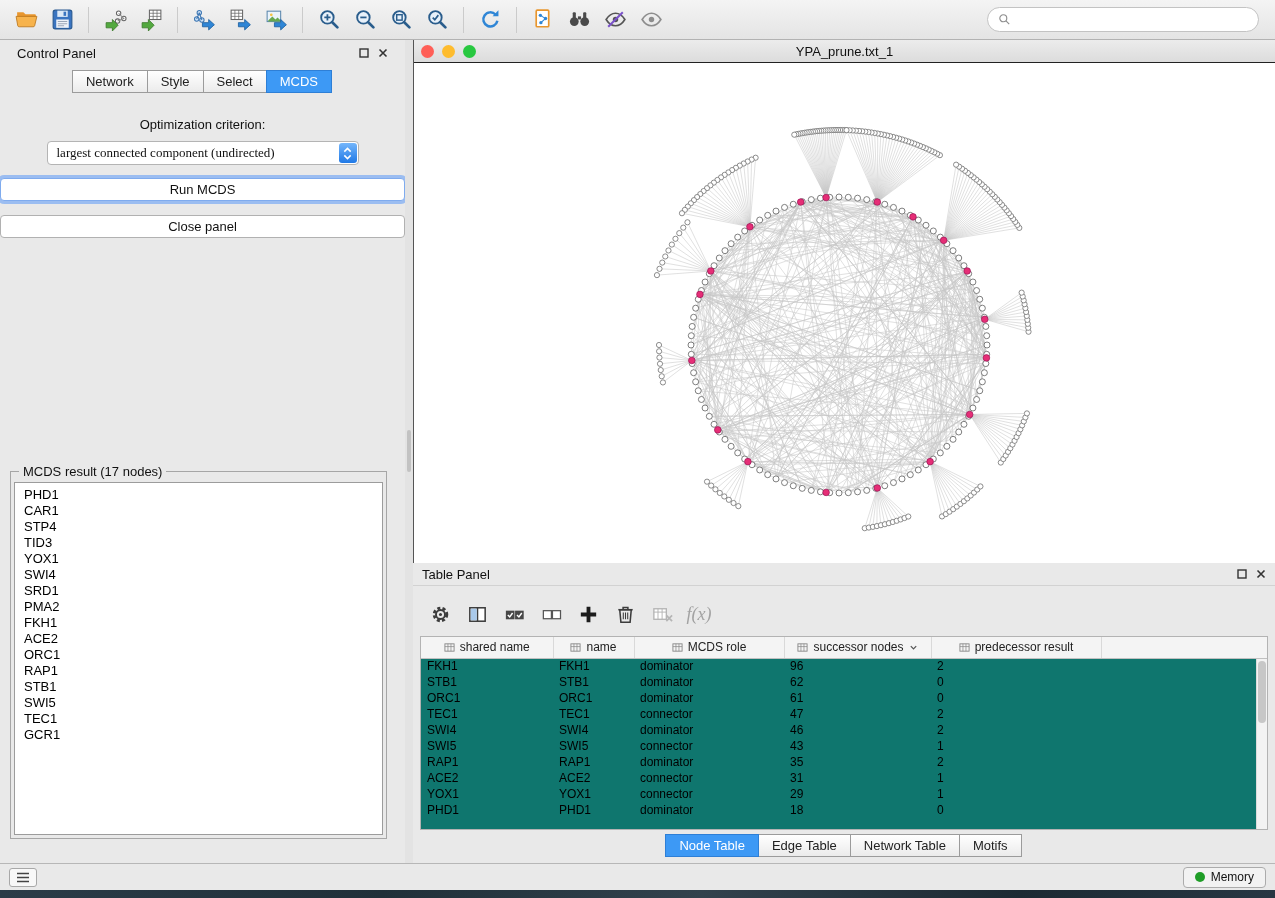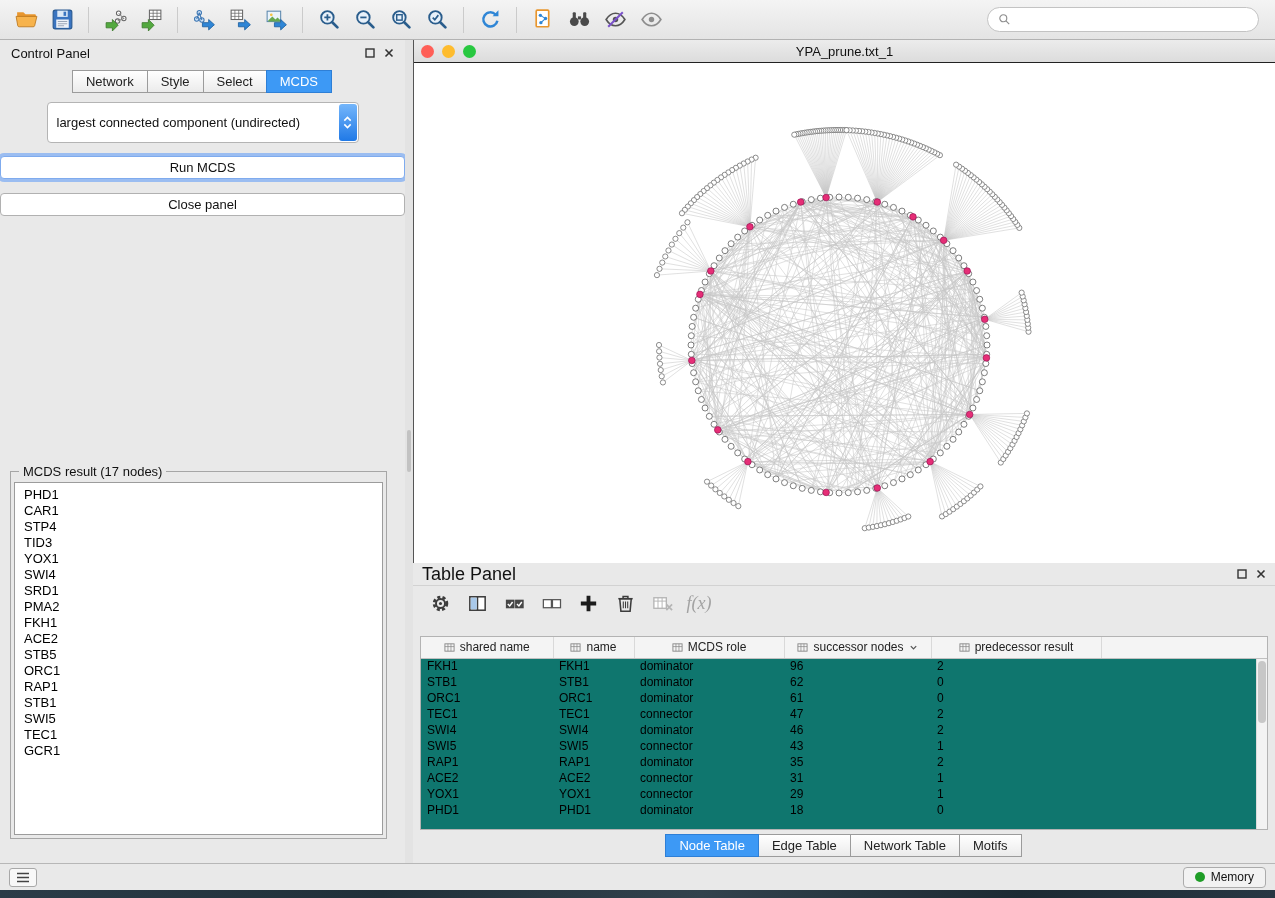--- a/index.html
+++ b/index.html
@@ -18,32 +18,32 @@
     border:1px solid #c3c3c3; border-radius:13px; background:#fff;
     display:flex; align-items:center; padding:0 10px; }
   .search-wrap svg { width:13px; height:13px; margin-right:6px; flex:none; }
   .search-input { border:none; outline:none; flex:1; font-size:13px; background:transparent; }
 
   
   .main { position:absolute; top:40px; left:0; width:1275px; height:823px; }
 
   
   .control-panel { position:absolute; left:0; top:0; width:405px; height:823px; background:#e9e9e9; }
-  .cp-titlebar { height:26px; display:flex; align-items:center; padding:0 11px; font-size:13px; color:#111; }
+  .cp-titlebar { height:26px; display:flex; align-items:center; padding:0 17px; font-size:13px; color:#111; }
   .panel-controls { margin-left:auto; display:flex; gap:9px; align-items:center; }
   .panel-controls span { display:flex; cursor:pointer; }
   .tabs-row { display:flex; justify-content:center; margin-top:4px; }
   .ui-tab { font-family:"Liberation Sans",sans-serif; font-size:13px; padding:3px 13px;
     border:1px solid #9b9b9b; background:linear-gradient(#ffffff,#ebebeb);
     border-radius:0; margin-left:-1px; color:#222; cursor:pointer; position:relative; }
   .ui-tab.active { background:#3d99f5; border-color:#2e7fd6; color:#fff; z-index:1; }
   .criterion-label { text-align:center; font-size:13px; margin-top:24px; color:#111; }
-  .dropdown { width:312px; height:41px; margin:9px auto 0; background:#fff; border:1px solid #b4b4b4;
+  .dropdown { width:312px; height:24px; margin:9px auto 0; background:#fff; border:1px solid #b4b4b4;
     border-radius:4px; display:flex; align-items:center; font-size:13px; padding-left:9px;
-    position:relative; cursor:pointer; color:#111; }
+    position:relative; cursor:pointer; color:#111;font-family:Liberation Serif, serif; }
   .dd-stepper { position:absolute; right:1px; top:1px; bottom:1px; width:18px; border-radius:3px;
     background:linear-gradient(#74b6fb,#2079e6); display:flex; align-items:center; justify-content:center; }
   .cp-buttons { display:flex; justify-content:center; gap:14px; margin-top:13px;flex-direction:column; }
   .btn { font-family:"Liberation Sans",sans-serif; font-size:13px; height:23px; padding:0 15px;
     border:1px solid #b1b1b1; border-radius:4px; background:#fff; color:#111; cursor:pointer; }
   .btn.focus-ring { box-shadow:0 0 0 3px rgba(72,142,250,.48); border-color:#7fabee; }
   .mcds-result { position:absolute; left:10px; right:18px; top:424px; bottom:24px;
     border:1px solid #a6a6a6; background:#e9e9e9; padding:3px; }
   .mcds-result legend { font-size:13px; padding:0 4px; margin-left:5px; color:#111; }
   .result-list { width:100%; height:100%; background:#fff; border:1px solid #9c9c9c;
@@ -62,22 +62,22 @@
   .net-titlebar { height:23px; background:linear-gradient(#ececec,#dcdcdc);
     border-bottom:1px solid #222; display:flex; align-items:center; position:relative; }
   .lights { position:absolute; left:7px; display:flex; gap:8px; }
   .light { width:13px; height:13px; border-radius:50%; }
   .light.red { background:#ff5f57; } .light.yellow { background:#febc2e; } .light.green { background:#28c840; }
   .net-title { margin:0 auto; font-size:13px; color:#111; }
   .net-canvas-wrap { position:relative; width:862px; height:499px; background:#fff; }
 
   
   .table-panel { position:absolute; left:0; top:523px; width:862px; height:300px; background:#e9e9e9; }
-  .tp-titlebar { height:22px; display:flex; align-items:center; padding:0 9px; font-size:18px; color:#111; }
-  .tp-toolbar { height:46px; border-top:1px solid #d2d2d2; display:flex; align-items:flex-start;
+  .tp-titlebar { height:22px; display:flex; align-items:center; padding:0 9px; font-size:13px; color:#111; }
+  .tp-toolbar { height:46px; border-top:1px solid #d2d2d2; display:flex; align-items:flex-end;
     padding-left:10px; gap:3px; }
   .tp-btn { width:34px; height:34px; display:flex; align-items:center; justify-content:center;
     background:none; border:none; cursor:pointer; }
   .tp-btn svg { width:23px; height:23px; }
   .fx-text { font-family:"Liberation Serif", serif; font-style:italic; font-size:18px; color:#a2a2a2; }
   .table-wrap { position:absolute; left:7px; right:7px; top:73px; bottom:33px;
     background:#0f766e; border:1px solid #b3b3b3; overflow:hidden; }
   table.node-table { border-collapse:collapse; table-layout:fixed; width:100%; }
   .node-table th { height:21px; background:#f4f4f4; border-bottom:1px solid #c0c0c0;
     border-right:1px solid #d9d9d9; font-weight:normal; font-size:12px; color:#222; }
@@ -262,20 +262,21 @@
             </span>
         </span>
       </div>
       <div class="tabs-row">
           <button class="ui-tab">Network</button>
           <button class="ui-tab">Style</button>
           <button class="ui-tab">Select</button>
           <button class="ui-tab active">MCDS</button>
         </div>
 
+      <div class="criterion-label">Optimization criterion:</div>
 
       <div class="dropdown">
         <span>largest connected component (undirected)</span>
         <span class="dd-stepper">
           <svg width="9" height="13" viewBox="0 0 9 13">
               <path d="M1.3 4.6L4.5 1.4 7.7 4.6" fill="none" stroke="#fff" stroke-width="1.5"></path>
               <path d="M1.3 8.4L4.5 11.6 7.7 8.4" fill="none" stroke="#fff" stroke-width="1.5"></path>
             </svg>
         </span>
       </div>
@@ -291,21 +292,20 @@
             <div>PHD1</div>
             <div>CAR1</div>
             <div>STP4</div>
             <div>TID3</div>
             <div>YOX1</div>
             <div>SWI4</div>
             <div>SRD1</div>
             <div>PMA2</div>
             <div>FKH1</div>
             <div>ACE2</div>
-            <div>STB5</div>
             <div>ORC1</div>
             <div>RAP1</div>
             <div>STB1</div>
             <div>SWI5</div>
             <div>TEC1</div>
             <div>GCR1</div>
           </div>
       </fieldset>
     </div>
 

